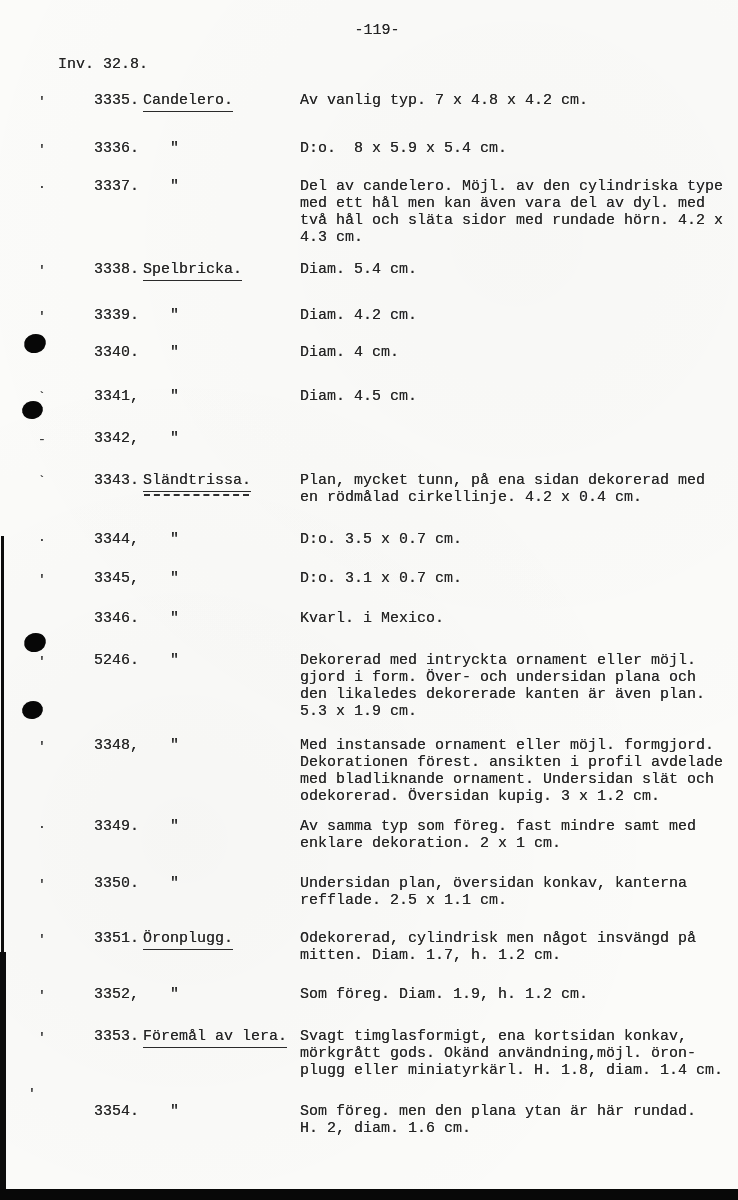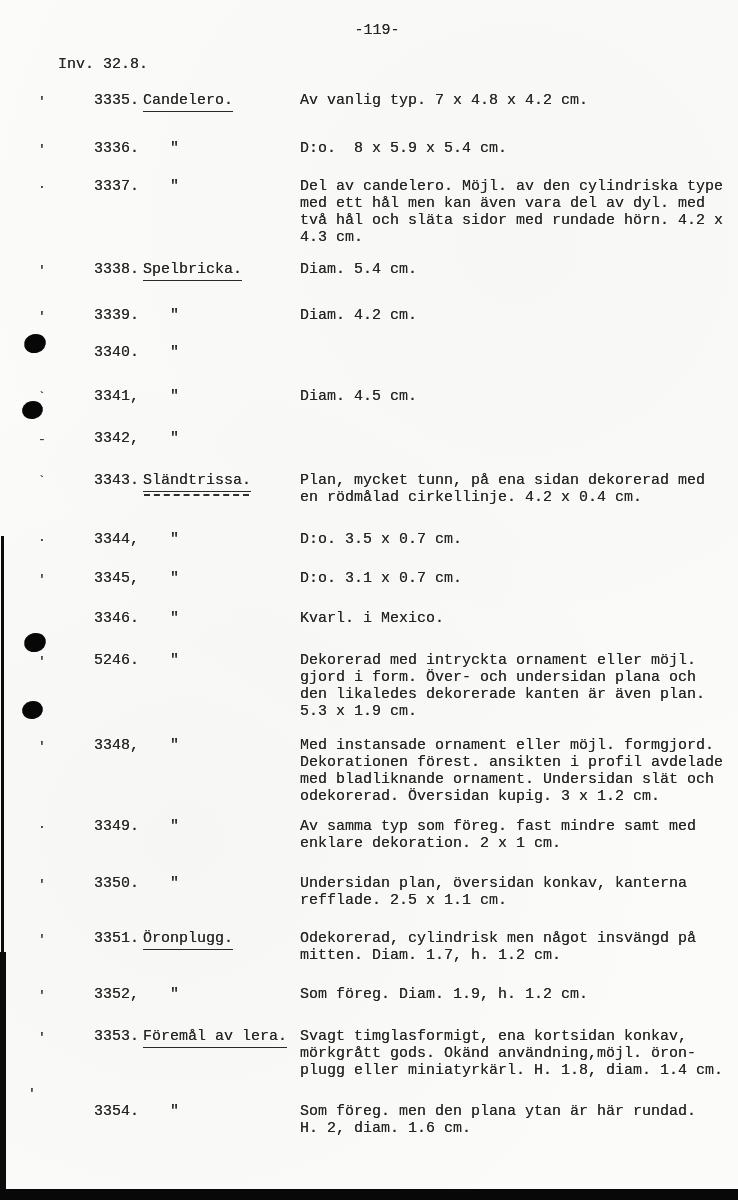--- a/index.html
+++ b/index.html
@@ -99,20 +99,21 @@
     <span class="typed tick">'</span>
     <span class="typed num">3339.</span>
     <span class="typed ditto">"</span>
     <div class="typed desc">Diam. 4.2 cm.</div>
   </div>
 
   <div class="row r5">
     <span class="typed tick"></span>
     <span class="typed num">3340.</span>
     <span class="typed ditto">"</span>
+    <div class="typed desc">Diam. 4 cm.</div>
   </div>
 
   <div class="row r6">
     <span class="typed tick">`</span>
     <span class="typed num">3341,</span>
     <span class="typed ditto">"</span>
     <div class="typed desc">Diam. 4.5 cm.</div>
   </div>
 
   <div class="row r7">

